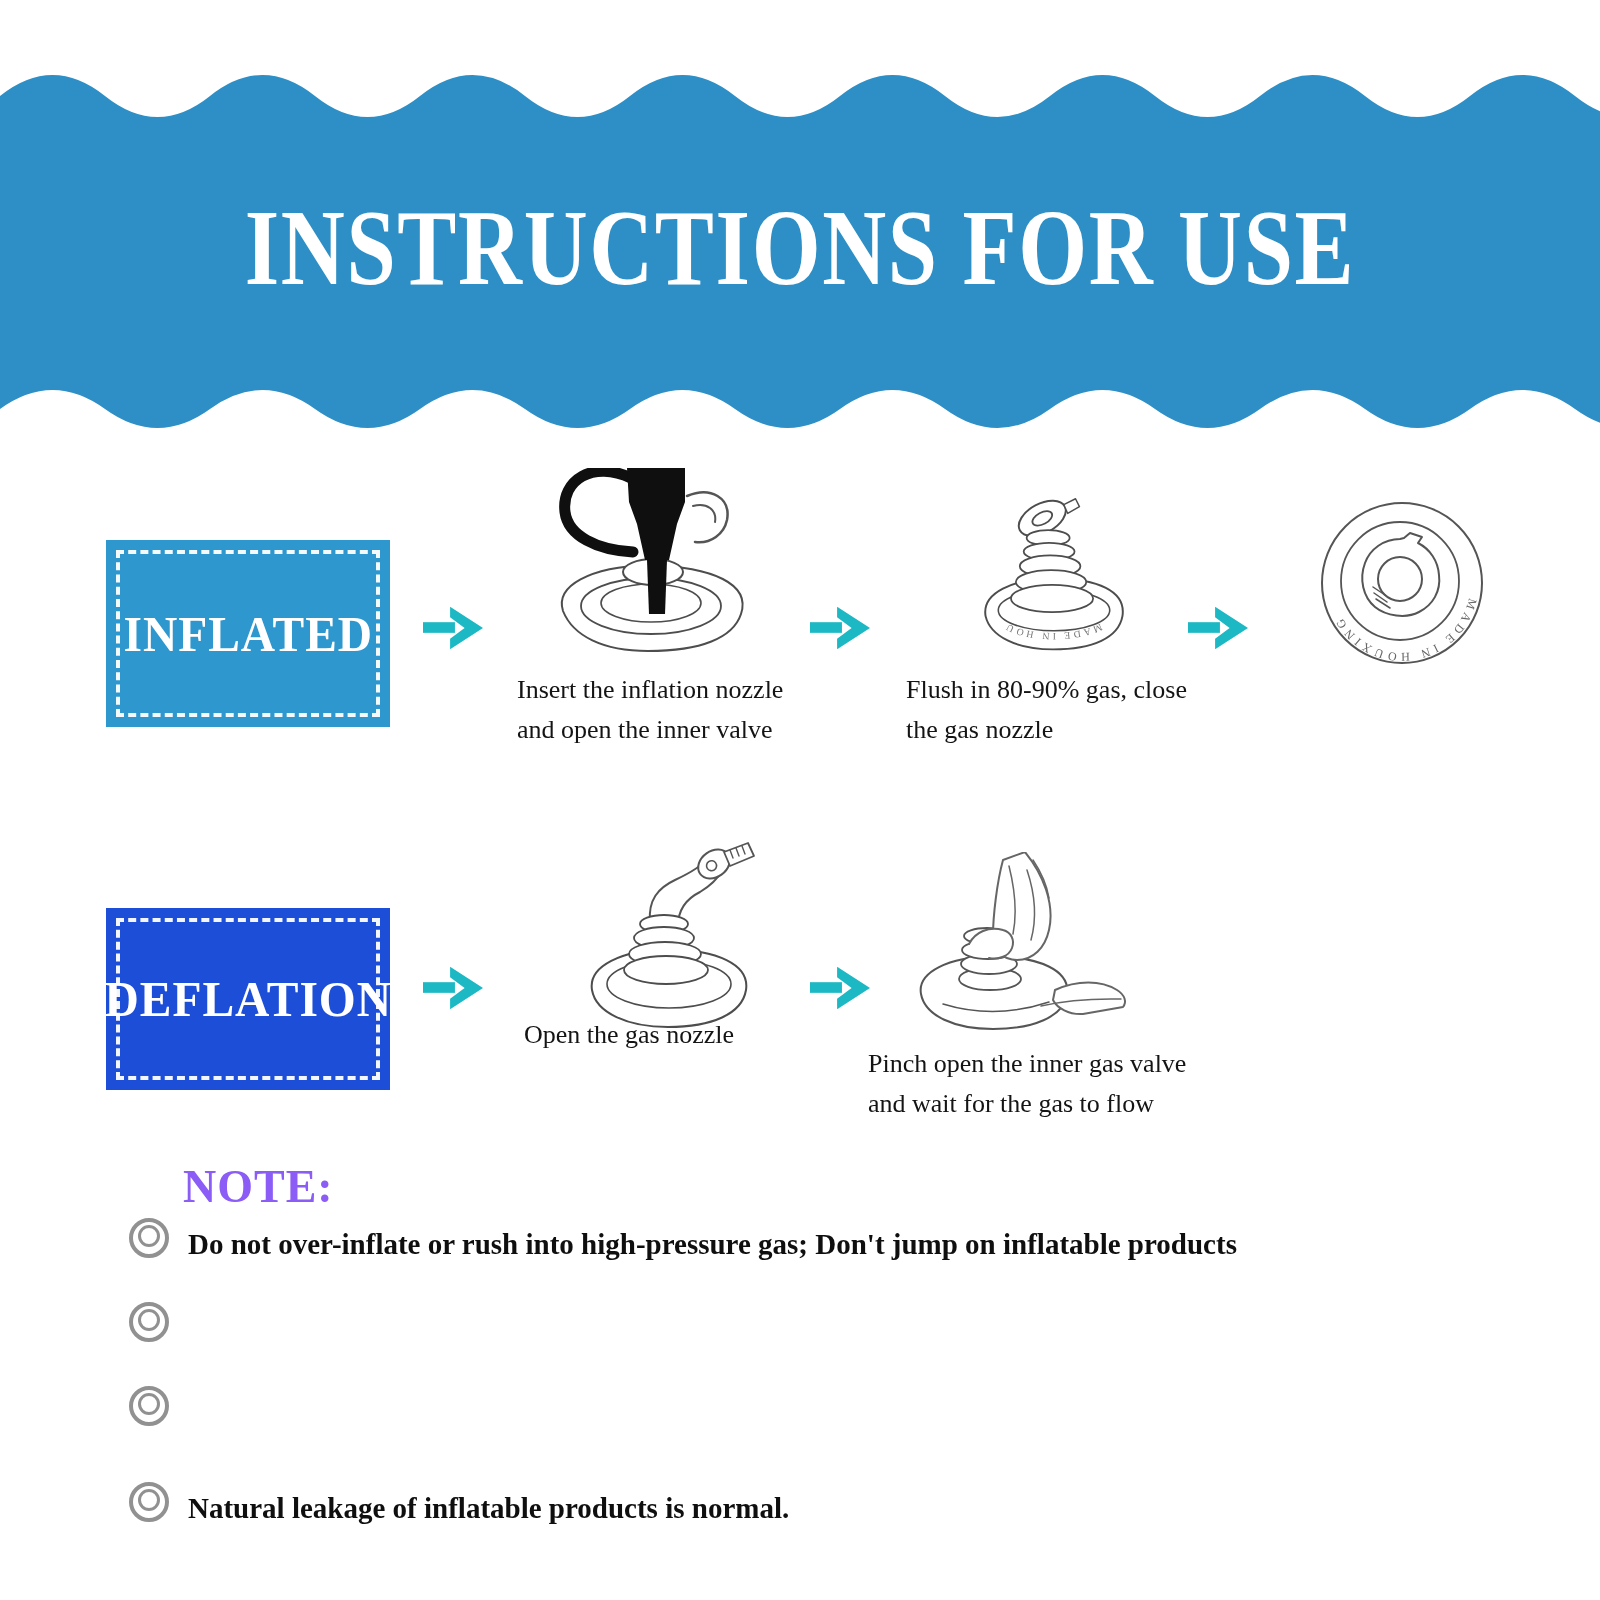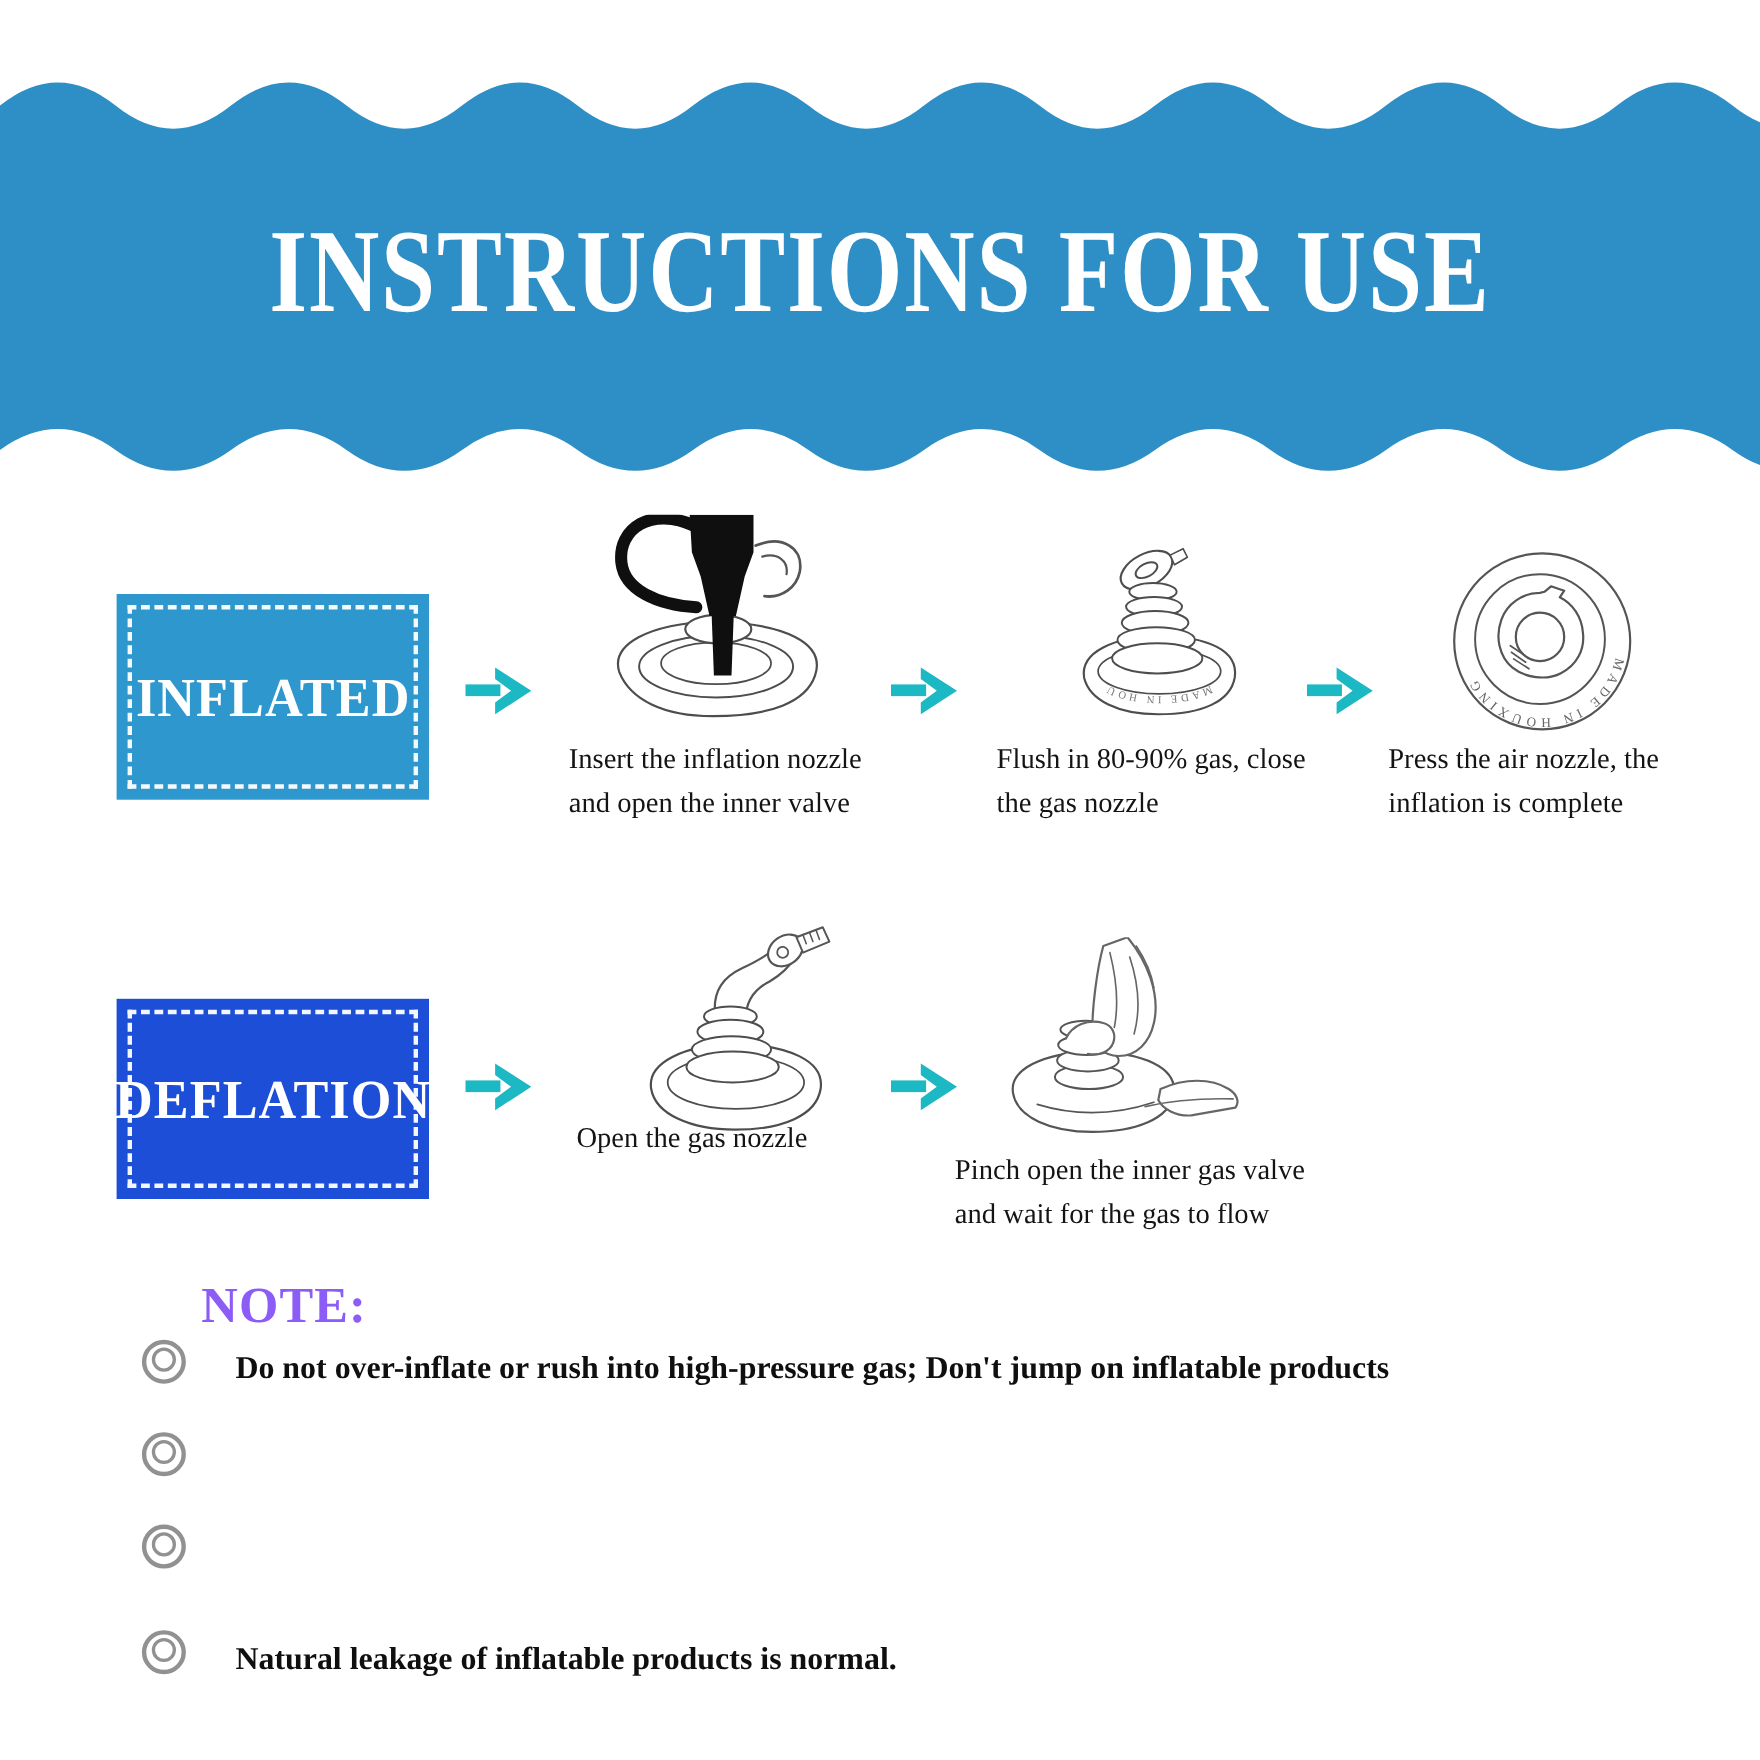--- a/index.html
+++ b/index.html
@@ -28,21 +28,21 @@
   }
   #inflated-box{left:106px;top:540px;width:284px;height:187px;background:#2e97ce;text-decoration:underline;}
   #deflation-box{left:106px;top:908px;width:284px;height:182px;background:#1d4ed8;}
   
   .arrow{width:60px;height:52px;}
   
   .caption{font-weight:normal;font-size:26px;line-height:40px;color:#141414;white-space:nowrap;}
   
   #note-heading{left:183px;top:1160px;font-size:46px;font-weight:bold;color:#8b5cf6;letter-spacing:1px;}
   .note-text{left:188px;font-size:29px;font-weight:bold;color:#0f0f0f;line-height:44px;max-width:1210px;}
-  .nowrap{white-space:nowrap;margin-left:26px;}
+  .nowrap{white-space:nowrap;}
   .ring{
     display:block;width:32px;height:32px;border-radius:50%;
     border:4px solid #919191;
   }
   .ring-inner{
     display:block;width:16px;height:16px;border-radius:50%;
     border:3px solid #919191;margin:3px auto;
   }
   .sketch{stroke-linecap:round;stroke-linejoin:round;}
 </style>
@@ -124,24 +124,20 @@
     <circle cx="82" cy="82" r="59" fill="none" stroke="#555" stroke-width="1.8"></circle>
     <path d="M82,40 C66,40 52,50 47,64 C41,80 45,98 57,108 C68,117 88,120 101,113 C115,106 123,92 121,76 C120,62 112,50 100,44 L104,38 L92,34 L86,39 Z" fill="#fff" stroke="#555" stroke-width="2"></path>
     <circle cx="82" cy="80" r="22" fill="#fff" stroke="#555" stroke-width="2"></circle>
     <path d="M58,100 l14,9 M56,94 l13,9 M55,88 l12,8" stroke="#555" stroke-width="1.5" fill="none"></path>
     <path id="f3arc" d="M152,86 A68,68 0 0 1 16,86" fill="none"></path>
     <text font-size="12" fill="#666" letter-spacing="4" font-family="Liberation Serif, serif">
       <textPath href="#f3arc" startOffset="6%">MADE IN HOUXING</textPath>
     </text>
   </svg>
 
-  <div class="abs caption" style="left:1262px;top:670px">
-    <div>Press the air nozzle, the</div>
-    <div>inflation is complete</div>
-  </div>
 
   <div id="deflation-box" class="abs label-box">
     <div class="dash">
       <span class="box-label">DEFLATION</span>
     </div>
   </div>
 
   <svg class="abs arrow" style="left:423px;top:962px" viewBox="0 0 62 52">
     <rect x="0" y="20" width="33" height="11" fill="#1cb8c4"></rect>
     <path d="M28,4 L62,26 L28,48 L28,37 L43,26 L28,15 Z" fill="#1cb8c4"></path>

